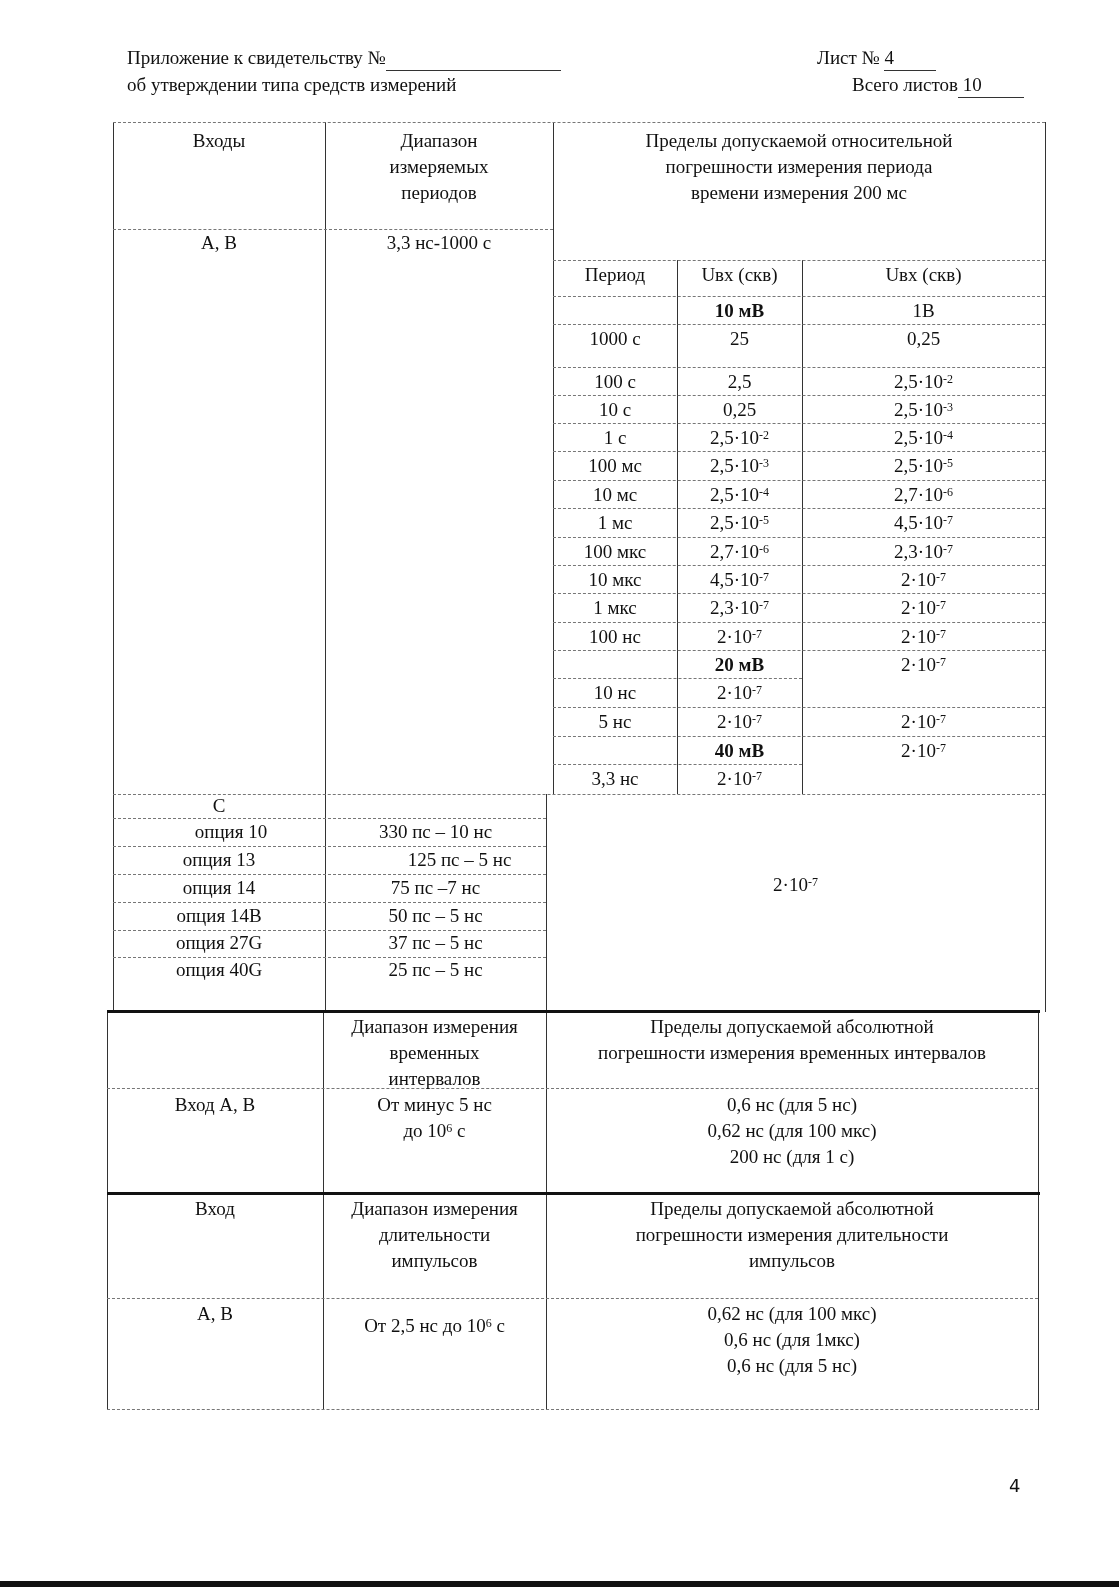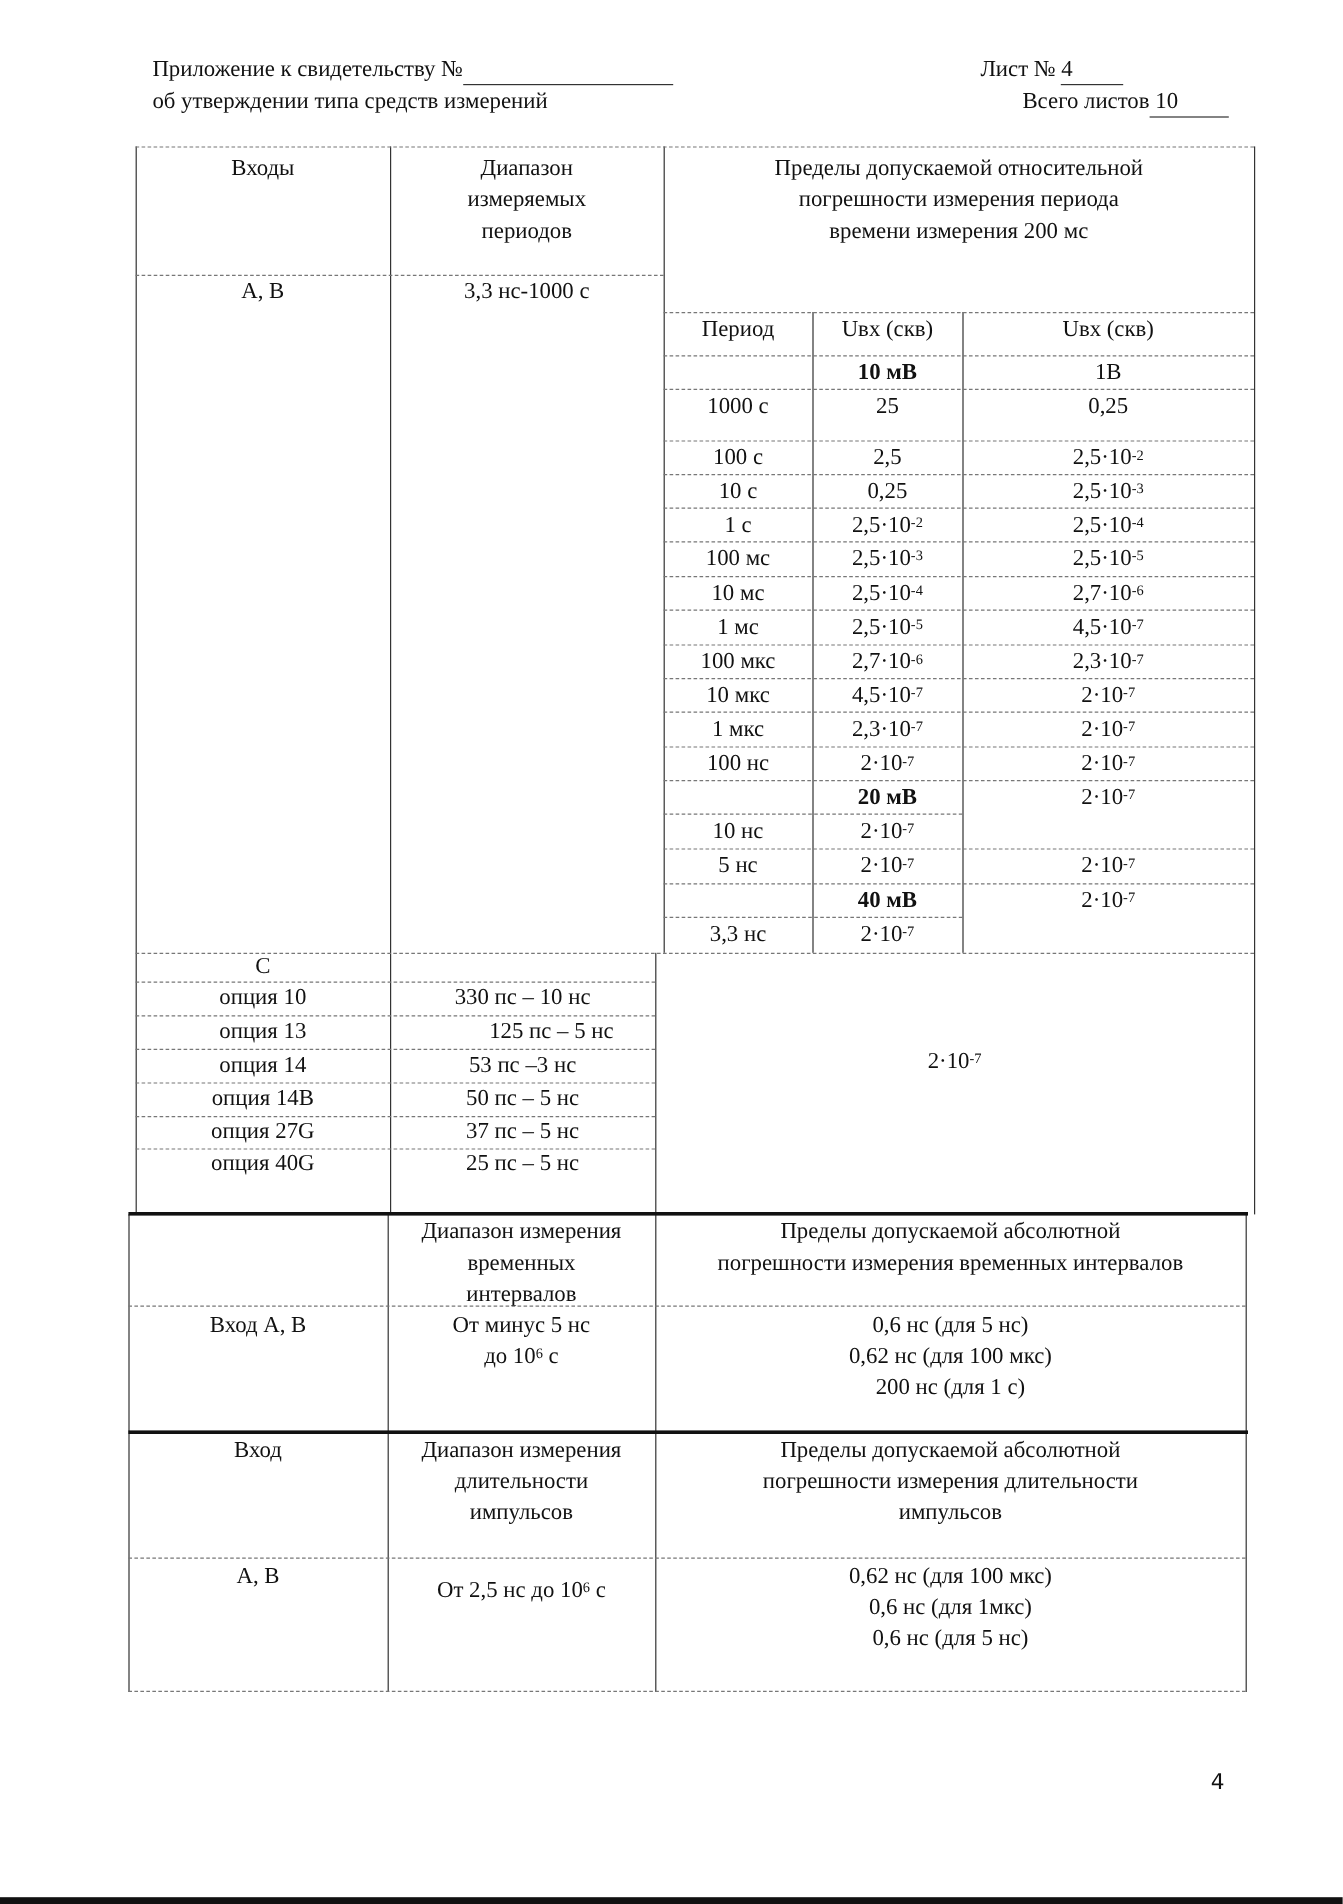--- a/index.html
+++ b/index.html
@@ -105,26 +105,26 @@
 <div class="cell" style="left:677px;top:262px;width:125px;">Uвх (скв)</div>
 <div class="cell" style="left:802px;top:262px;width:243px;">Uвх (скв)</div>
 
 <div class="cell b" style="left:677px;top:298px;width:125px;">10 мВ</div>
 <div class="cell" style="left:802px;top:298px;width:243px;">1В</div>
 
 <div id="rows"><div class="cell" style="left: 553px; top: 326px; width: 124px;">1000 с</div><div class="cell" style="left: 677px; top: 326px; width: 125px;"><span>25</span></div><div class="cell" style="left: 802px; top: 326px; width: 243px;"><span>0,25</span></div><span></span><div class="cell" style="left: 553px; top: 369px; width: 124px;">100 с</div><div class="cell" style="left: 677px; top: 369px; width: 125px;"><span>2,5</span></div><div class="cell" style="left: 802px; top: 369px; width: 243px;"><span>2,5·10</span><sup>-2</sup></div><span></span><div class="cell" style="left: 553px; top: 397px; width: 124px;">10 с</div><div class="cell" style="left: 677px; top: 397px; width: 125px;"><span>0,25</span></div><div class="cell" style="left: 802px; top: 397px; width: 243px;"><span>2,5·10</span><sup>-3</sup></div><span></span><div class="cell" style="left: 553px; top: 425px; width: 124px;">1 с</div><div class="cell" style="left: 677px; top: 425px; width: 125px;"><span>2,5·10</span><sup>-2</sup></div><div class="cell" style="left: 802px; top: 425px; width: 243px;"><span>2,5·10</span><sup>-4</sup></div><span></span><div class="cell" style="left: 553px; top: 453px; width: 124px;">100 мс</div><div class="cell" style="left: 677px; top: 453px; width: 125px;"><span>2,5·10</span><sup>-3</sup></div><div class="cell" style="left: 802px; top: 453px; width: 243px;"><span>2,5·10</span><sup>-5</sup></div><span></span><div class="cell" style="left: 553px; top: 482px; width: 124px;">10 мс</div><div class="cell" style="left: 677px; top: 482px; width: 125px;"><span>2,5·10</span><sup>-4</sup></div><div class="cell" style="left: 802px; top: 482px; width: 243px;"><span>2,7·10</span><sup>-6</sup></div><span></span><div class="cell" style="left: 553px; top: 510px; width: 124px;">1 мс</div><div class="cell" style="left: 677px; top: 510px; width: 125px;"><span>2,5·10</span><sup>-5</sup></div><div class="cell" style="left: 802px; top: 510px; width: 243px;"><span>4,5·10</span><sup>-7</sup></div><span></span><div class="cell" style="left: 553px; top: 539px; width: 124px;">100 мкс</div><div class="cell" style="left: 677px; top: 539px; width: 125px;"><span>2,7·10</span><sup>-6</sup></div><div class="cell" style="left: 802px; top: 539px; width: 243px;"><span>2,3·10</span><sup>-7</sup></div><span></span><div class="cell" style="left: 553px; top: 567px; width: 124px;">10 мкс</div><div class="cell" style="left: 677px; top: 567px; width: 125px;"><span>4,5·10</span><sup>-7</sup></div><div class="cell" style="left: 802px; top: 567px; width: 243px;"><span>2·10</span><sup>-7</sup></div><span></span><div class="cell" style="left: 553px; top: 595px; width: 124px;">1 мкс</div><div class="cell" style="left: 677px; top: 595px; width: 125px;"><span>2,3·10</span><sup>-7</sup></div><div class="cell" style="left: 802px; top: 595px; width: 243px;"><span>2·10</span><sup>-7</sup></div><span></span><div class="cell" style="left: 553px; top: 624px; width: 124px;">100 нс</div><div class="cell" style="left: 677px; top: 624px; width: 125px;"><span>2·10</span><sup>-7</sup></div><div class="cell" style="left: 802px; top: 624px; width: 243px;"><span>2·10</span><sup>-7</sup></div><span></span><div class="cell" style="left: 553px; top: 652px; width: 124px;"></div><div class="cell b" style="left: 677px; top: 652px; width: 125px;"><span>20 мВ</span></div><div class="cell" style="left: 802px; top: 652px; width: 243px;"><span>2·10</span><sup>-7</sup></div><span></span><div class="cell" style="left: 553px; top: 680px; width: 124px;">10 нс</div><div class="cell" style="left: 677px; top: 680px; width: 125px;"><span>2·10</span><sup>-7</sup></div><div class="cell" style="left: 802px; top: 680px; width: 243px;"><span></span></div><span></span><div class="cell" style="left: 553px; top: 709px; width: 124px;">5 нс</div><div class="cell" style="left: 677px; top: 709px; width: 125px;"><span>2·10</span><sup>-7</sup></div><div class="cell" style="left: 802px; top: 709px; width: 243px;"><span>2·10</span><sup>-7</sup></div><span></span><div class="cell" style="left: 553px; top: 738px; width: 124px;"></div><div class="cell b" style="left: 677px; top: 738px; width: 125px;"><span>40 мВ</span></div><div class="cell" style="left: 802px; top: 738px; width: 243px;"><span>2·10</span><sup>-7</sup></div><span></span><div class="cell" style="left: 553px; top: 766px; width: 124px;">3,3 нс</div><div class="cell" style="left: 677px; top: 766px; width: 125px;"><span>2·10</span><sup>-7</sup></div><div class="cell" style="left: 802px; top: 766px; width: 243px;"><span></span></div><span></span></div>
 
 <div class="cell" style="left:113px;top:793px;width:212px;">С</div>
 <div id="options">
-    <div class="cell" style="left: 113px; top: 819px; width: 212px;">опция 10</div>
+    <div class="cell" style="left: 113px; top: 819px; width: 212px; padding-left: 12px;">опция 10</div>
     <div class="cell" style="left: 325px; top: 819px; width: 221px;">330 пс  – 10 нс</div>
     <div class="cell" style="left: 113px; top: 847px; width: 212px;">опция 13</div>
     <div class="cell" style="left: 325px; top: 847px; width: 221px; padding-left: 24px;">125 пс  – 5 нс</div>
     <div class="cell" style="left: 113px; top: 875px; width: 212px;">опция 14</div>
-    <div class="cell" style="left: 325px; top: 875px; width: 221px;">53 пс –3 нс</div>
+    <div class="cell" style="left: 325px; top: 875px; width: 221px;">75 пс –7 нс</div>
     <div class="cell" style="left: 113px; top: 903px; width: 212px;">опция 14В</div>
     <div class="cell" style="left: 325px; top: 903px; width: 221px;">50 пс – 5 нс</div>
     <div class="cell" style="left: 113px; top: 930px; width: 212px;">опция 27G</div>
     <div class="cell" style="left: 325px; top: 930px; width: 221px;">37 пс – 5 нс</div>
     <div class="cell" style="left: 113px; top: 957px; width: 212px;">опция 40G</div>
     <div class="cell" style="left: 325px; top: 957px; width: 221px;">25 пс – 5 нс</div>
   </div>
 <div class="cell" style="left:546px;top:872px;width:499px;">
   <span>2·10</span><sup>-7</sup>
 </div>

